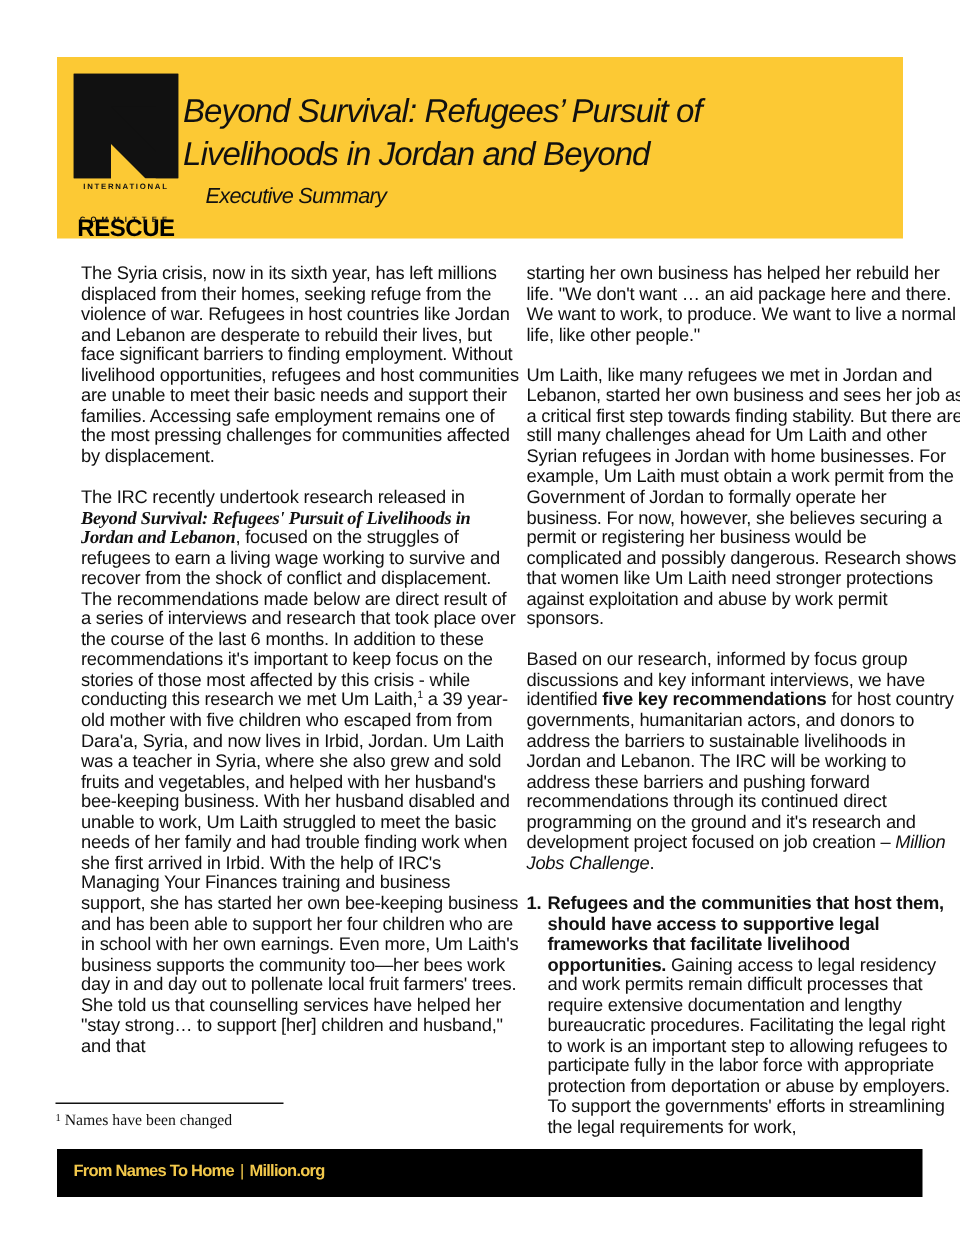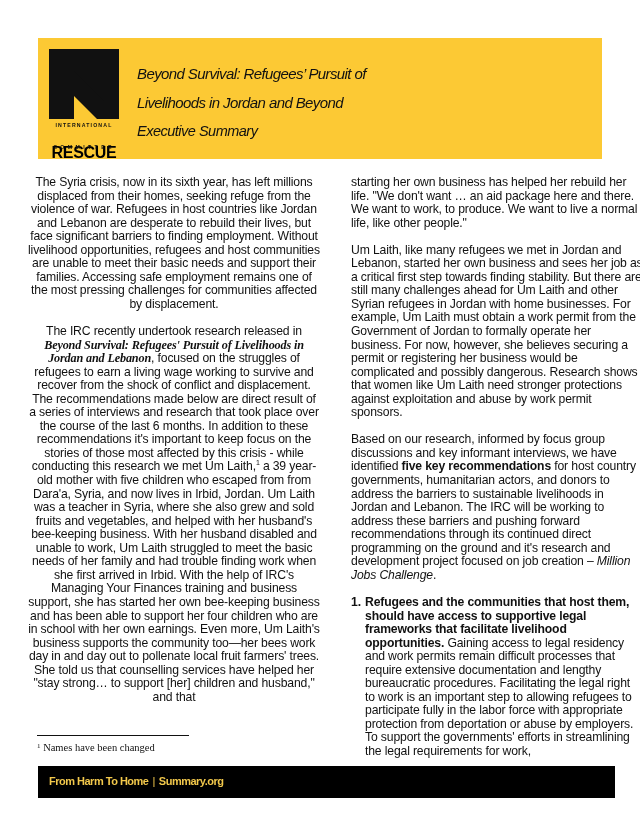--- a/index.html
+++ b/index.html
@@ -59,23 +59,23 @@
       text-align: center;
       font-size: 16px;
       font-weight: bold;
       color: #000000;
       line-height: 1;
       letter-spacing: -0.3px;
       font-family: "Liberation Sans", sans-serif;
     }
     .title {
       position: absolute;
-      left: 99px;
+      left: 84px;
       top: 21px;
-      font-size: 15px;
+      font-size: 22px;
       font-style: italic;
       line-height: 29px;
       letter-spacing: -0.6px;
       color: #111;
       margin: 0;
       font-weight: normal;
     }
     .subtitle {
       position: absolute;
       left: 99px;
@@ -87,21 +87,21 @@
       margin: 0;
     }
     .col {
       position: absolute;
       top: 176px;
       width: 292px;
       font-size: 12.2px;
       line-height: 13.55px;
       letter-spacing: -0.15px;
     }
-    .col-left { left: 28px; text-align: center; }
+    .col-left { left: 54px; }
     .col-right { left: 351px; }
     .col p {
       margin: 0 0 13.55px 0;
     }
     .rec-list {
       margin: 0;
       padding: 0;
       list-style: none;
     }
     .rec-item {
@@ -197,15 +197,15 @@
       <span class="bold">Refugees and the communities that host them, should have access to supportive legal frameworks that facilitate livelihood opportunities.</span><span> Gaining access to legal residency and work permits remain difficult processes that require extensive documentation and lengthy bureaucratic procedures. Facilitating the legal right to work is an important step to allowing refugees to participate fully in the labor force with appropriate protection from deportation or abuse by employers. To support the governments' efforts in streamlining the legal requirements for work,</span>
     </li>
   </ol>
 </div>
 
 <div class="footnote-rule"></div>
 <div class="footnote"><sup>1</sup><span> Names have been changed</span></div>
 
 <div class="footer">
   <div class="footer-text">
-    <span>From Harm To Home</span><span class="footer-sep">|</span><span>Summary.org</span>
+    <span>From Names To Home</span><span class="footer-sep">|</span><span>Million.org</span>
   </div>
 </div>
 
 </body></html>

